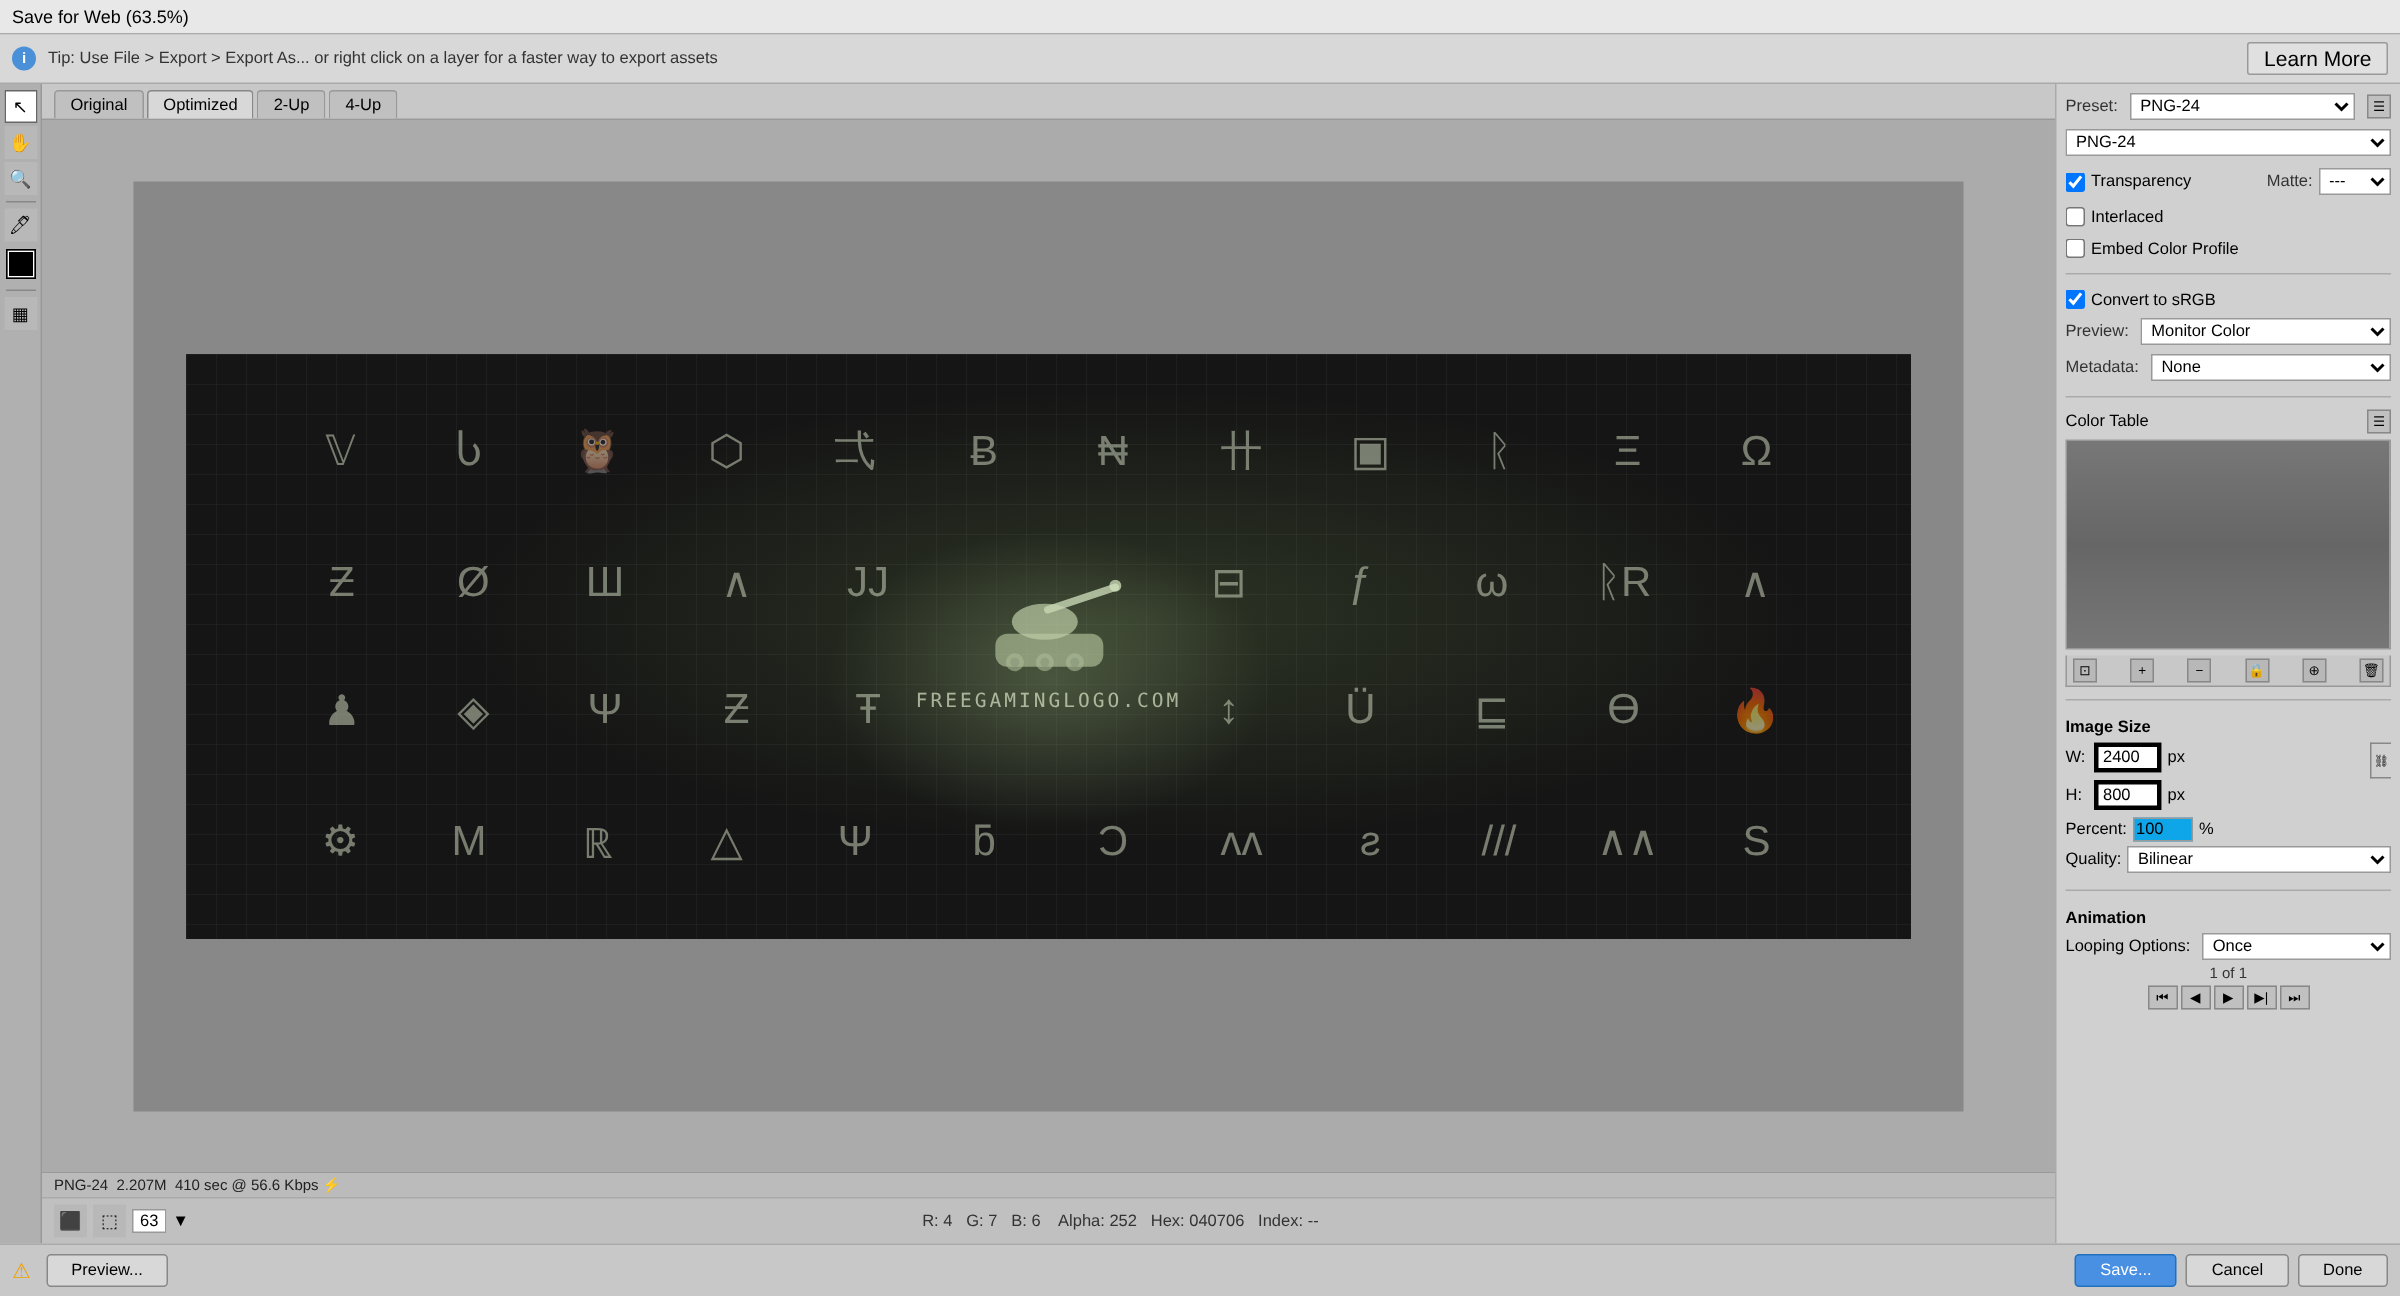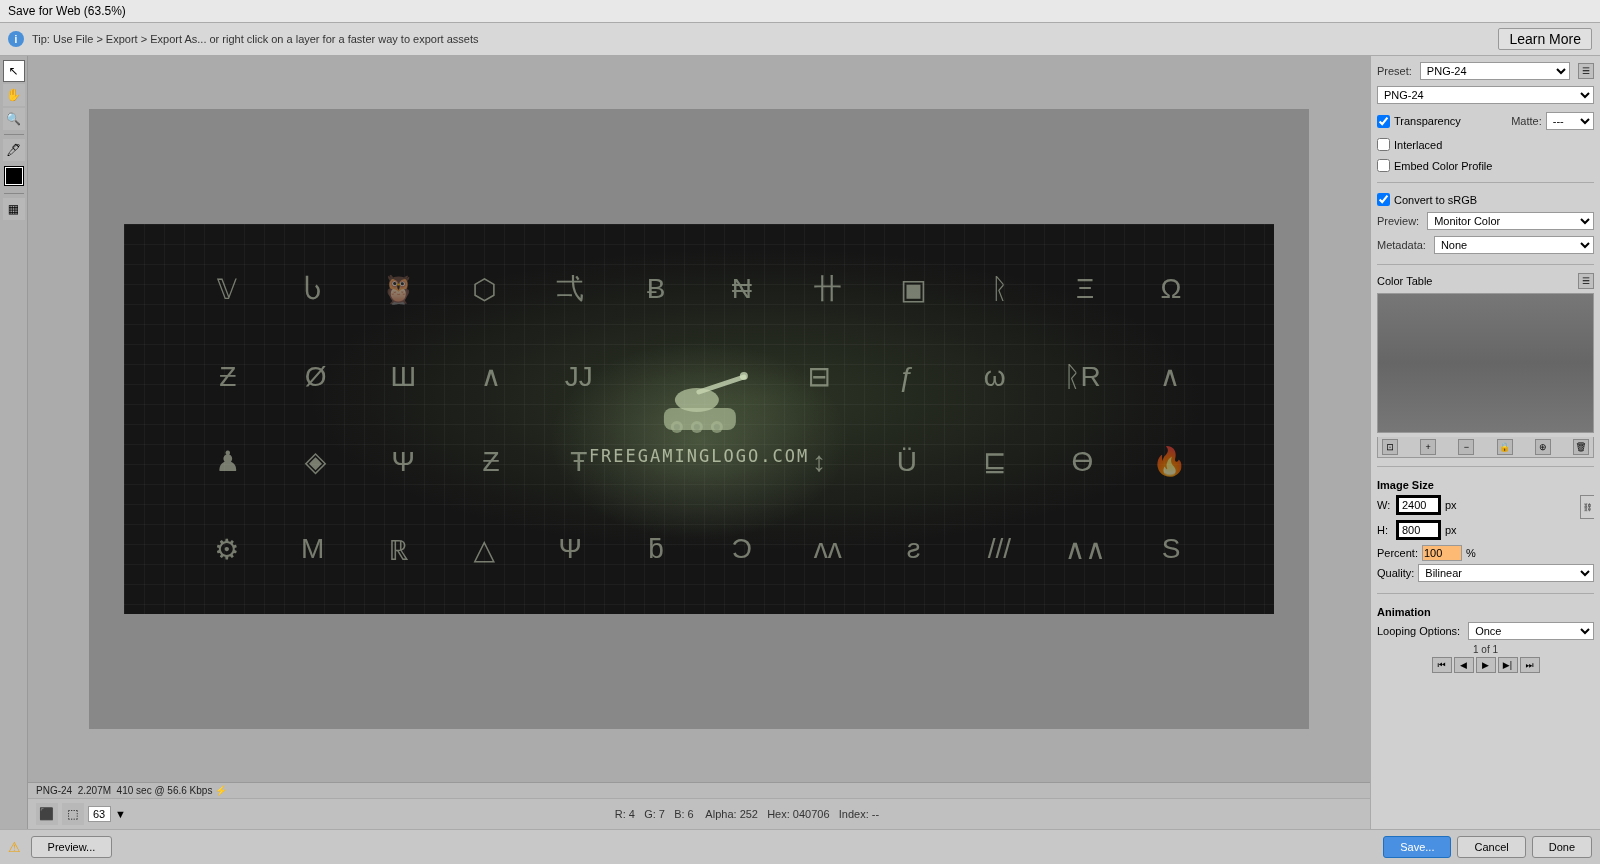--- a/index.html
+++ b/index.html
@@ -230,21 +230,21 @@
       align-items: center;
       z-index: 10;
     }
     .tank-icon {
       width: 120px;
       height: 70px;
       position: relative;
     }
     .logo-text {
       color: rgba(220,230,200,0.7);
-      font-size: 17px;
+      font-size: 13px;
       letter-spacing: 2px;
       margin-top: 4px;
       font-family: monospace;
     }
 
     
     .center-glow {
       position: absolute;
       top: 30%;
       left: 50%;
@@ -387,21 +387,21 @@
       border: 1px solid #888;
       border-right: none;
       display: flex; align-items: center; justify-content: center;
       font-size: 8px;
     }
     .percent-input {
       width: 40px;
       font-size: 11px;
       padding: 1px 1px;
       border: 1px solid #999;
-      background: #fdba74;
+      background: #0ea5e9;
     }
 
     .animation-section { margin-top: 4px; }
     .animation-controls {
       display: flex;
       gap: 2px;
       align-items: center;
       justify-content: space-between;
       margin-top: 4px;
       flex-direction: column;
@@ -481,20 +481,26 @@
     <div class="tool-btn">🔍</div>
     <div class="tool-divider"></div>
     <div class="tool-btn">🖊</div>
     <div class="color-swatch"></div>
     <div class="tool-divider"></div>
     <div class="tool-btn">▦</div>
   </div>
 
   <div class="center-area">
 
+    <div class="tab-bar">
+      <div class="tab">Original</div>
+      <div class="tab active">Optimized</div>
+      <div class="tab">2-Up</div>
+      <div class="tab">4-Up</div>
+    </div>
 
     <div class="preview-area">
       <div class="canvas-wrapper">
         <div class="canvas-bg">
           <div class="image-content">
             <div class="checkered"></div>
             <div class="dark-overlay"></div>
             <div class="grid-overlay"></div>
             <div class="center-glow"></div>
 

